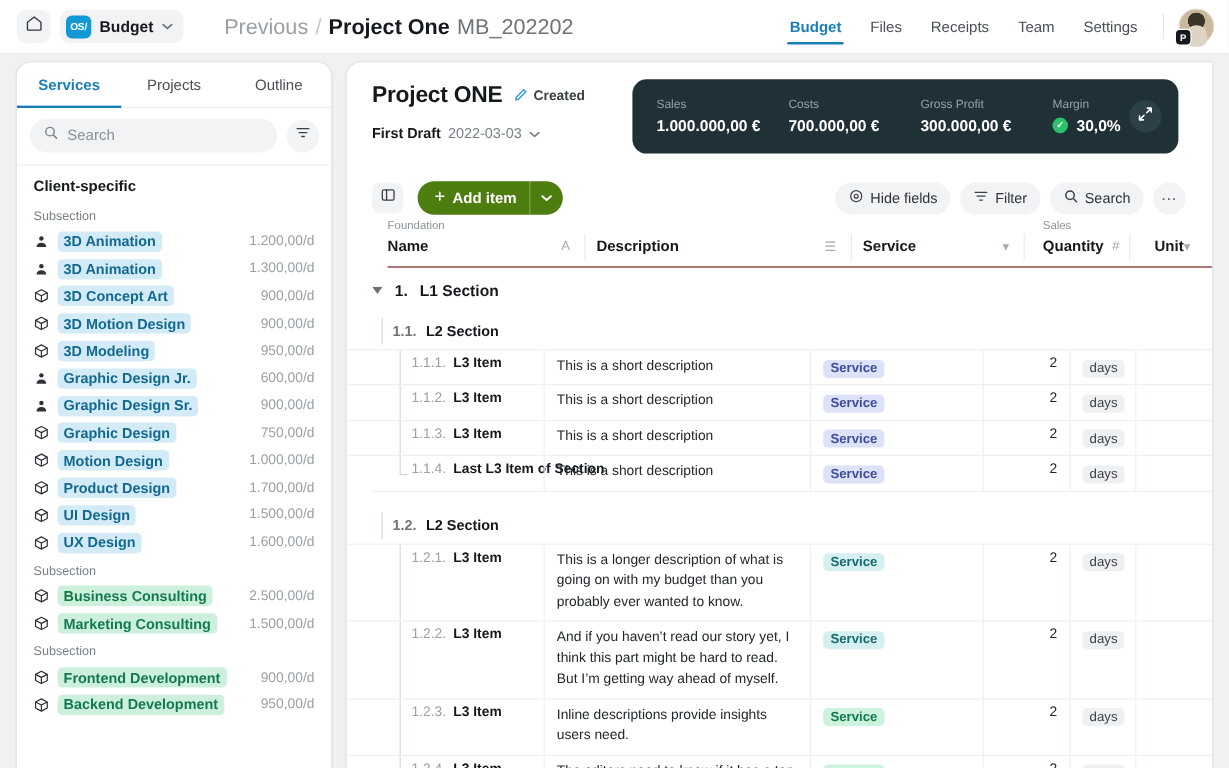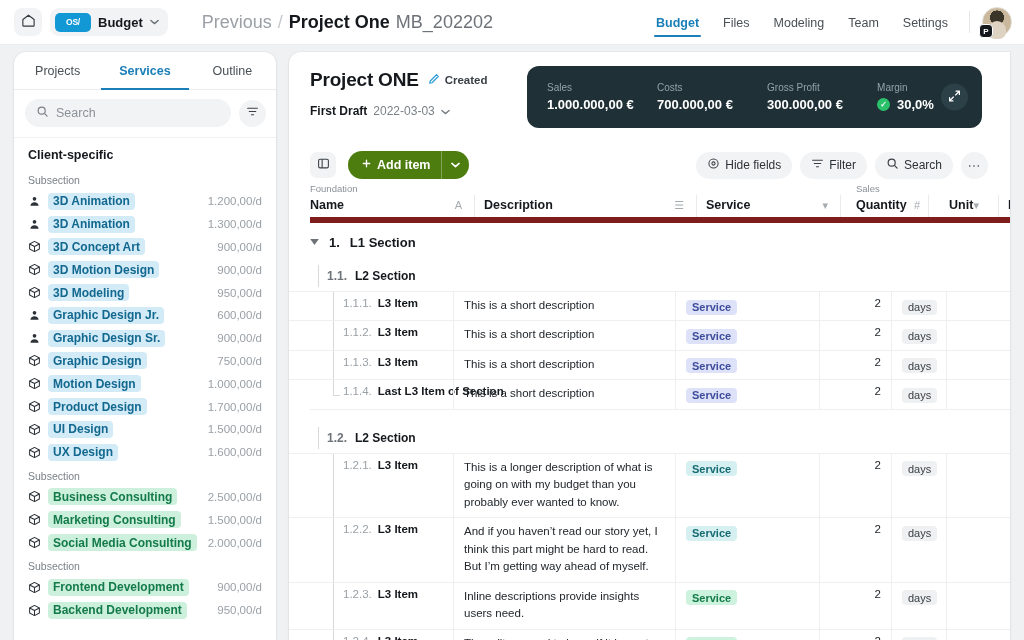--- a/index.html
+++ b/index.html
@@ -24,21 +24,21 @@
   .home-btn {
     width: 28px; height: 28px; border-radius: 8px; background: #f2f3f4;
     display: flex; align-items: center; justify-content: center;
   }
   .ws-chip {
     display: flex; align-items: center; gap: 7px;
     background: #f2f3f4; border-radius: 9px; height: 28px;
     padding: 0 9px 0 5px;
   }
   .ws-logo {
-    width: 36px; height: 19px; border-radius: 5px; background: #1298d4;
+    width: 21px; height: 19px; border-radius: 5px; background: #1298d4;
     color: #fff; font-size: 8.5px; font-weight: bold; letter-spacing: -0.2px;
     display: flex; align-items: center; justify-content: center;
   }
   .ws-name { font-size: 13px; font-weight: bold; color: #15181c; }
   .chev { color: #6d7379; font-size: 9px; line-height: 1; }
 
   .crumbs { display: flex; align-items: center; gap: 6px; margin-left: 26px; font-size: 18px; }
   .crumb-prev { color: #9aa0a6; }
   .crumb-sep { color: #c5c9cd; }
   .crumb-cur { color: #15181c; font-weight: bold; }
@@ -170,22 +170,22 @@
   .tb-spacer { flex: 1; }
   .pill {
     display: flex; align-items: center; gap: 5px; height: 27px;
     background: #f2f3f4; border-radius: 14px; padding: 0 11px;
     font-size: 12px; color: #2c3238; margin-left: 8px;
   }
   .pill.round { width: 27px; padding: 0; justify-content: center; border-radius: 50%; font-size: 13px; color:#5a6066; letter-spacing:1px;}
 
   
   .tbl-head {
-    position: relative; height: 38px; border-bottom: 6px solid #7f1d1d;
-    margin-left: 21px;
+    position: relative; height: 38px; border-bottom: 1px solid #7f1d1d;
+    margin-left: 34px;
   }
   .grp-label { position: absolute; top: -2px; font-size: 9.5px; color: #8b9198; }
   .hcell {
     position: absolute; top: 13px; display: flex; align-items: center;
     font-size: 12.5px; font-weight: bold; color: #15181c;
   }
   .hicon { color: #a6abb0; font-size: 11px; font-weight: normal; }
   .vsep { position: absolute; top: 10px; width: 1px; height: 22px; background: #e8eaec; }
 
   .rows { position: relative; }
@@ -244,35 +244,35 @@
     <div class="crumbs">
       <span class="crumb-prev">Previous</span>
       <span class="crumb-sep">/</span>
       <span class="crumb-cur">Project One</span>
       <span class="crumb-code">MB_202202</span>
     </div>
   </div>
   <div class="tb-right">
     <div class="navlink active">Budget</div>
     <div class="navlink">Files</div>
-    <div class="navlink">Modeling</div>
+    <div class="navlink">Receipts</div>
     <div class="navlink">Team</div>
     <div class="navlink">Settings</div>
     <div class="tb-div"></div>
     <div class="avatar-wrap">
       <div class="avatar"></div>
       <div class="avatar-badge">P</div>
     </div>
   </div>
 </div>
 
 <div class="sidebar">
   <div class="sb-tabs">
+    <div class="sb-tab active">Services</div>
     <div class="sb-tab">Projects</div>
-    <div class="sb-tab active">Services</div>
     <div class="sb-tab">Outline</div>
   </div>
   <div class="sb-search-row">
     <div class="search-box">
       <span>
         <svg width="13" height="13" viewBox="0 0 24 24" fill="none" stroke="#7a8187" stroke-width="2.2" stroke-linecap="round">
             <circle cx="10.5" cy="10.5" r="6.5"></circle>
             <path d="M16 16l4.5 4.5"></path>
           </svg>
       </span>
@@ -423,30 +423,20 @@
         </div>
         <div class="sb-item">
           <span class="sb-ico">
             <svg width="13" height="13" viewBox="0 0 24 24" fill="none" stroke="#2c3238" stroke-width="1.9" stroke-linejoin="round">
               <path d="M12 2.6 21 7.3v9.4L12 21.4 3 16.7V7.3z"></path>
               <path d="M3 7.3l9 4.7 9-4.7M12 12v9.4"></path>
             </svg>
           </span>
           <span class="sb-chip chip-green">Marketing Consulting</span>
           <span class="sb-rate">1.500,00/d</span>
-        </div>
-        <div class="sb-item">
-          <span class="sb-ico">
-            <svg width="13" height="13" viewBox="0 0 24 24" fill="none" stroke="#2c3238" stroke-width="1.9" stroke-linejoin="round">
-              <path d="M12 2.6 21 7.3v9.4L12 21.4 3 16.7V7.3z"></path>
-              <path d="M3 7.3l9 4.7 9-4.7M12 12v9.4"></path>
-            </svg>
-          </span>
-          <span class="sb-chip chip-green">Social Media Consulting</span>
-          <span class="sb-rate">2.000,00/d</span>
         </div>
         <div class="sb-subsection">Subsection</div>
         <div class="sb-item">
           <span class="sb-ico">
             <svg width="13" height="13" viewBox="0 0 24 24" fill="none" stroke="#2c3238" stroke-width="1.9" stroke-linejoin="round">
               <path d="M12 2.6 21 7.3v9.4L12 21.4 3 16.7V7.3z"></path>
               <path d="M3 7.3l9 4.7 9-4.7M12 12v9.4"></path>
             </svg>
           </span>
           <span class="sb-chip chip-green">Frontend Development</span>

